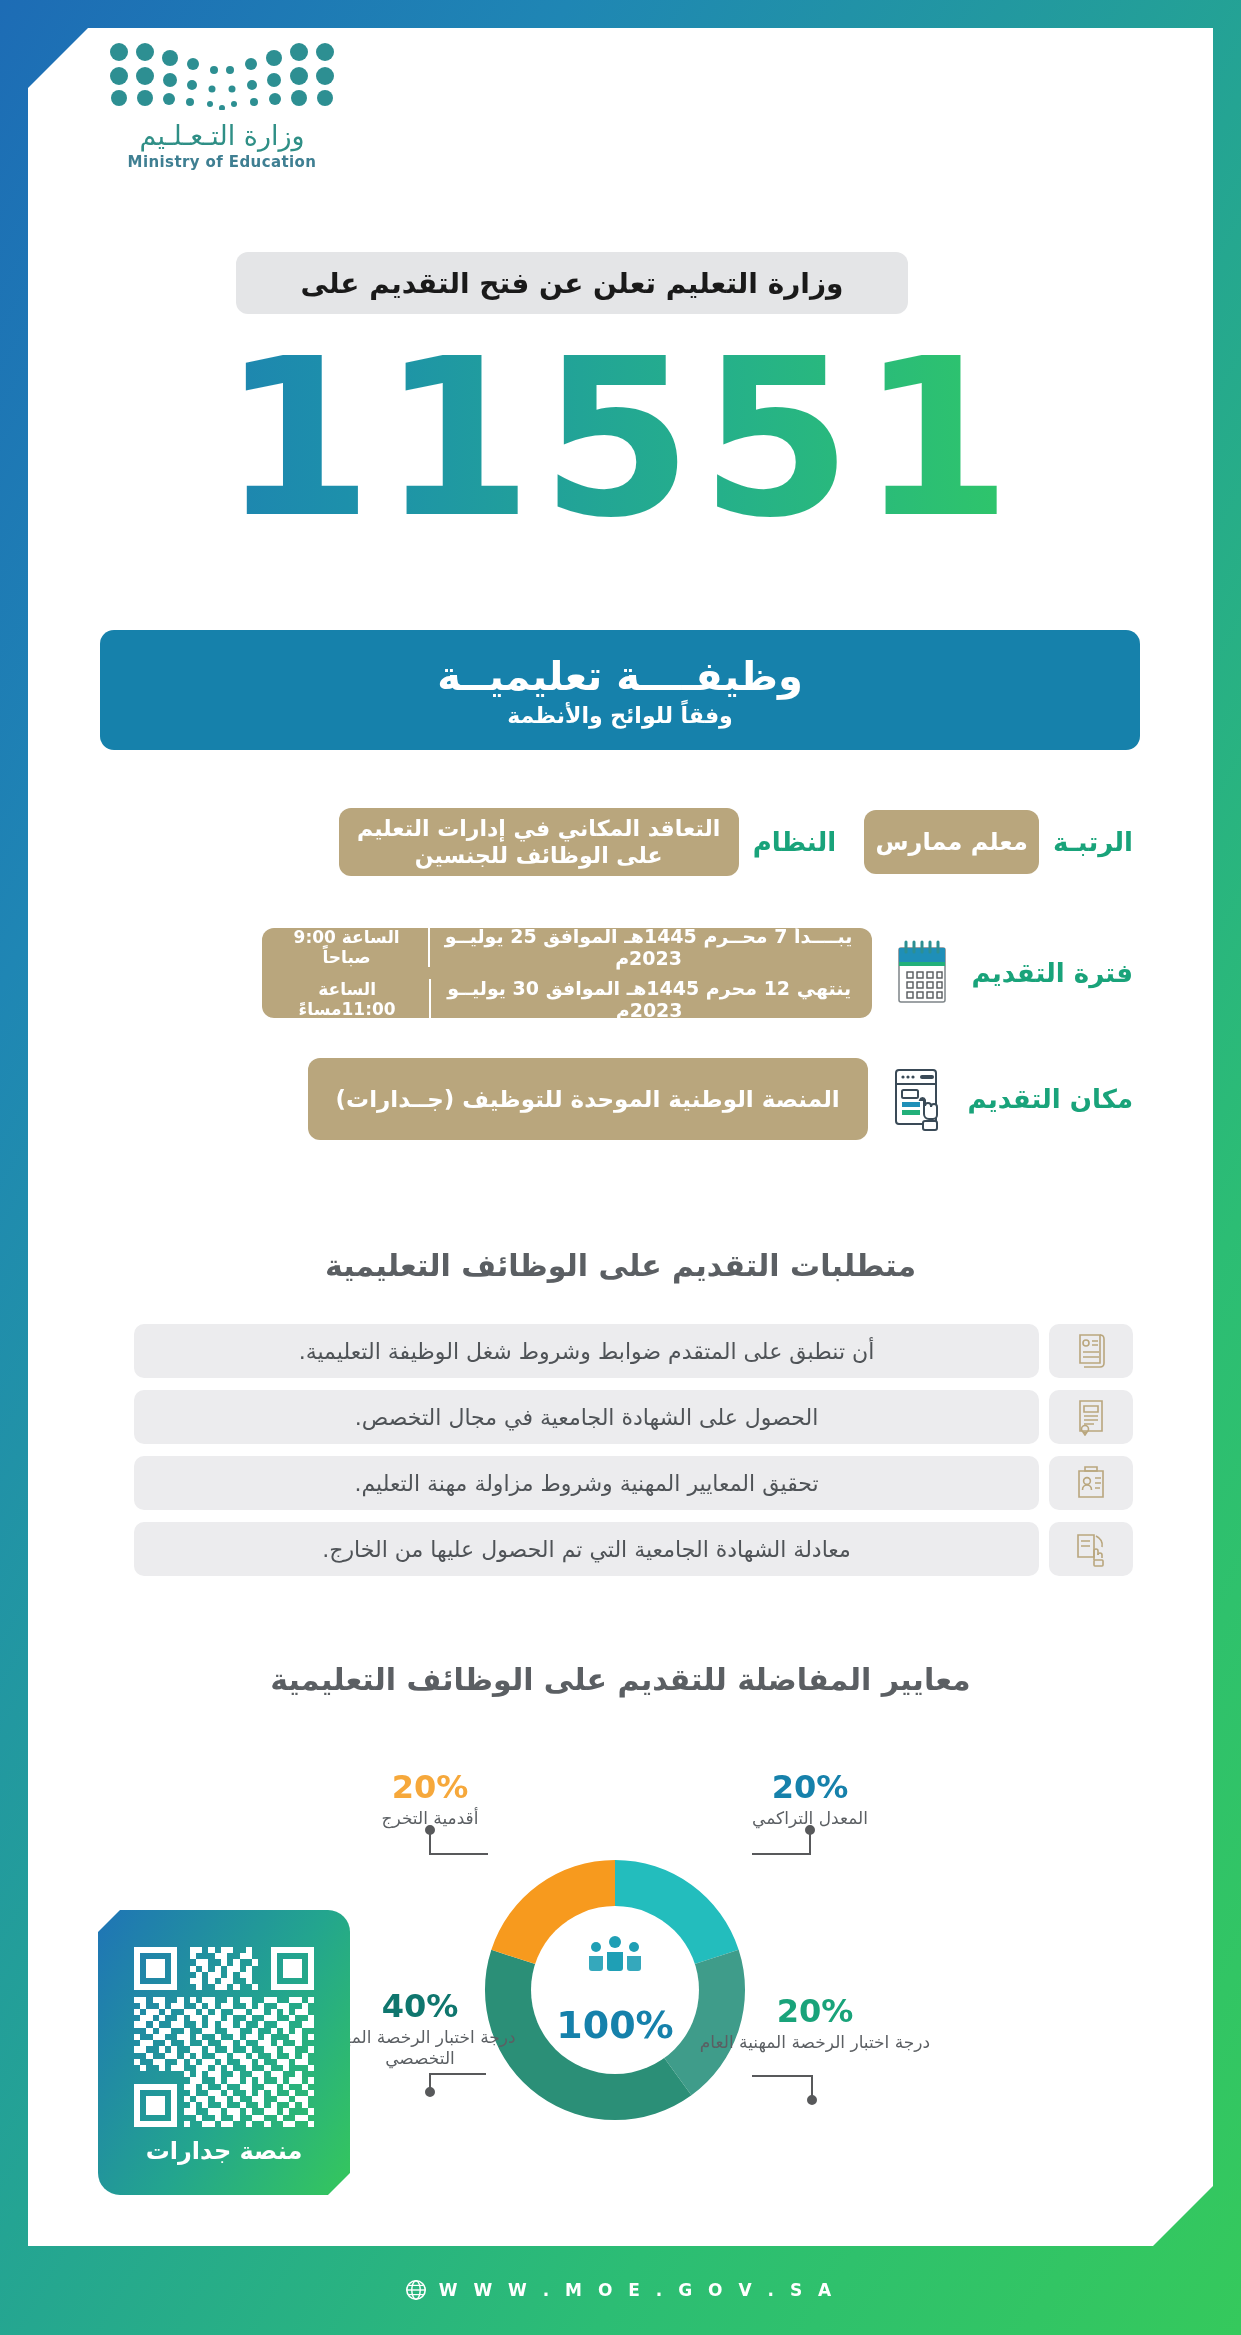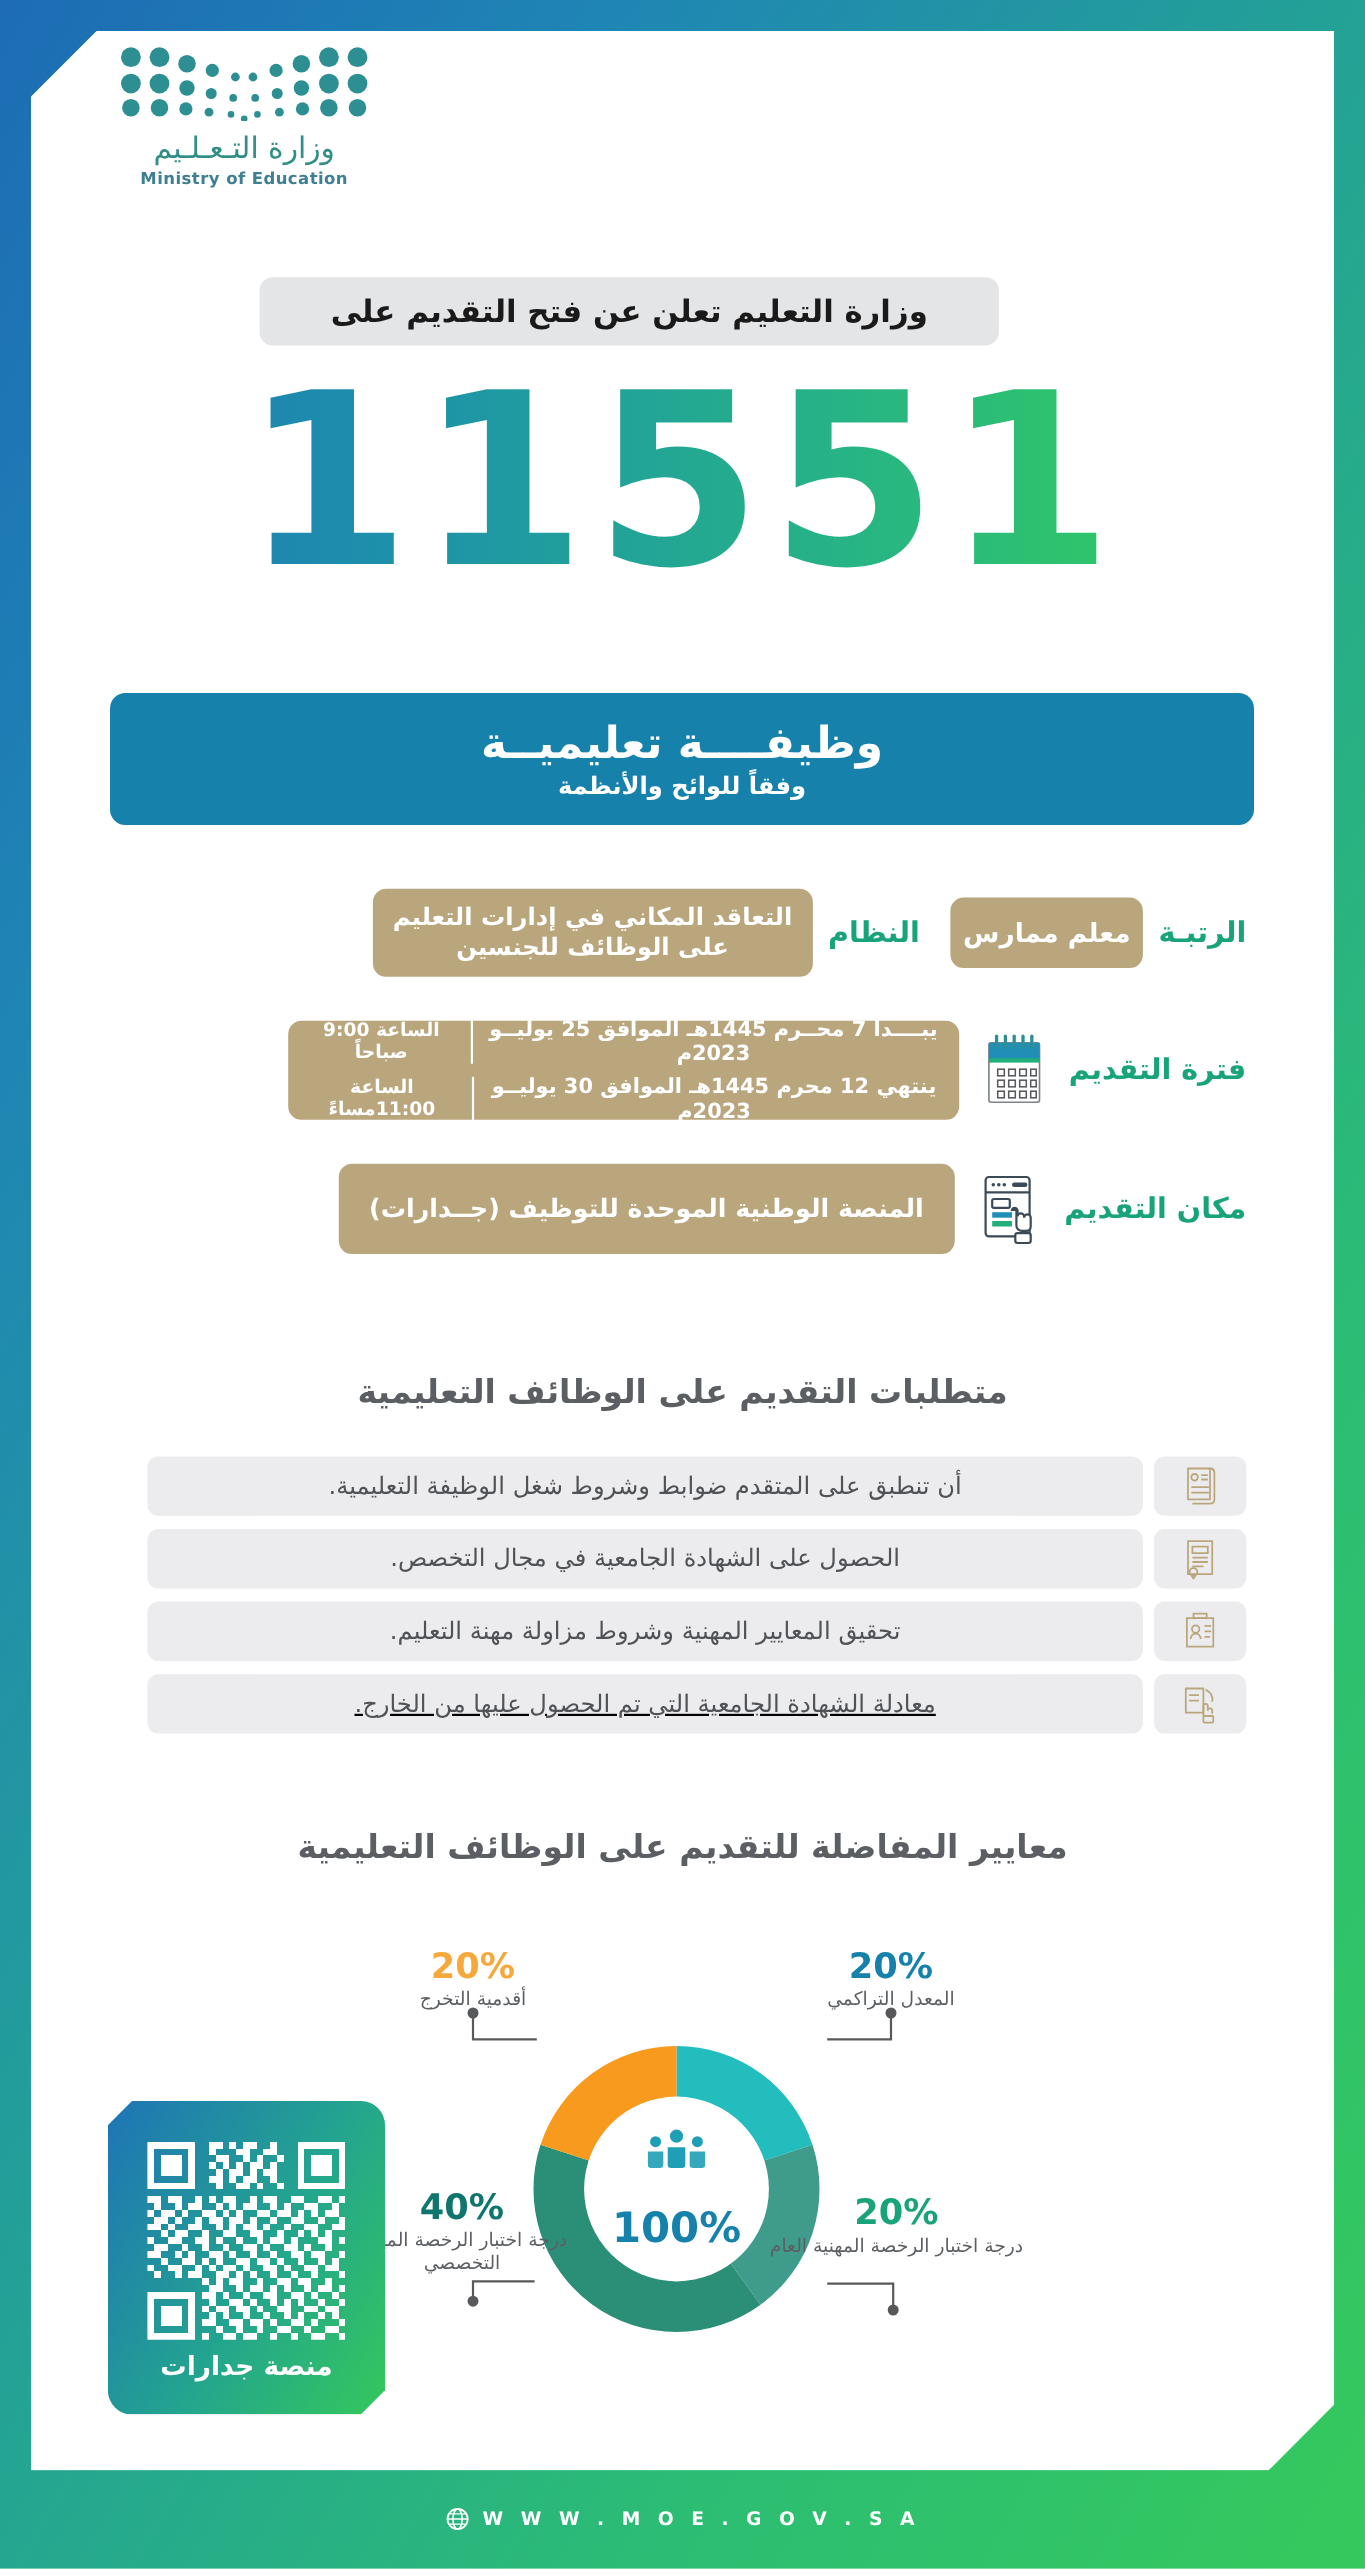--- a/index.html
+++ b/index.html
@@ -58,21 +58,21 @@
   .teal-banner .t2{ font-size:22px; font-weight:700; margin-top:4px;}
 
   
   .row{ position:absolute; display:flex; align-items:center; gap:14px; direction:rtl; }
   .row-label{ color:#19a37a; font-weight:700; font-size:26px; white-space:nowrap; }
   .tan{ background:#b9a67d; color:#fff; border-radius:12px; display:flex; align-items:center; justify-content:center; text-align:center; font-weight:700; }
 
   #row-rank{ left:auto; right:108px; top:808px; }
   #row-rank .tan{ width:175px; height:64px; font-size:24px; }
   #row-rank .sys-label{ color:#19a37a; font-weight:700; font-size:26px; margin-right:14px;}
-  #row-rank .tan2{ width:400px; height:80px; font-size:22px; line-height:1.25; padding:0 12px; }
+  #row-rank .tan2{ width:400px; height:68px; font-size:22px; line-height:1.25; padding:0 12px; }
 
   #row-period{ right:108px; top:928px; }
   #row-period .tan{ width:610px; height:90px; font-size:19px; padding:0 16px; }
 
   #row-place{ right:108px; top:1058px; }
   #row-place .tan{ width:560px; height:82px; font-size:23px; }
 
   .icon-box{ width:72px; height:78px; display:flex; align-items:center; justify-content:center; }
 
   
@@ -288,21 +288,21 @@
       <path d="M5 7h24v26H5z"></path>
         <path d="M11 3h12v4H11z"></path>
       <circle cx="13" cy="17" r="3.4"></circle>
         <path d="M8.5 26c0-3 2-5 4.5-5s4.5 2 4.5 5"></path>
       <path d="M21 14h6M21 19h6M21 24h5"></path>
     </svg>
   </div>
   <div class="req-text">تحقيق المعايير المهنية وشروط مزاولة مهنة التعليم.</div>
 </div>
 
-<div class="req-row" style="top:1522px;text-decoration:underline;">
+<div class="req-row" style="top:1522px;">
   <div class="req-icon">
     <svg width="34" height="38" viewBox="0 0 34 38" fill="none" stroke="#b9a67d" stroke-width="1.6">
       <path d="M4 5h16v22H4z"></path>
         <path d="M7 11h9M7 16h9"></path>
       <path d="M22 6c4 2 7 6 6 11"></path>
       <path d="M20 30v-9a2 2 0 0 1 4 0v4"></path>
       <path d="M24 25a2 2 0 0 1 4 0v3"></path>
       <rect x="20" y="30" width="9" height="6" rx="1"></rect>
     </svg>
   </div>

